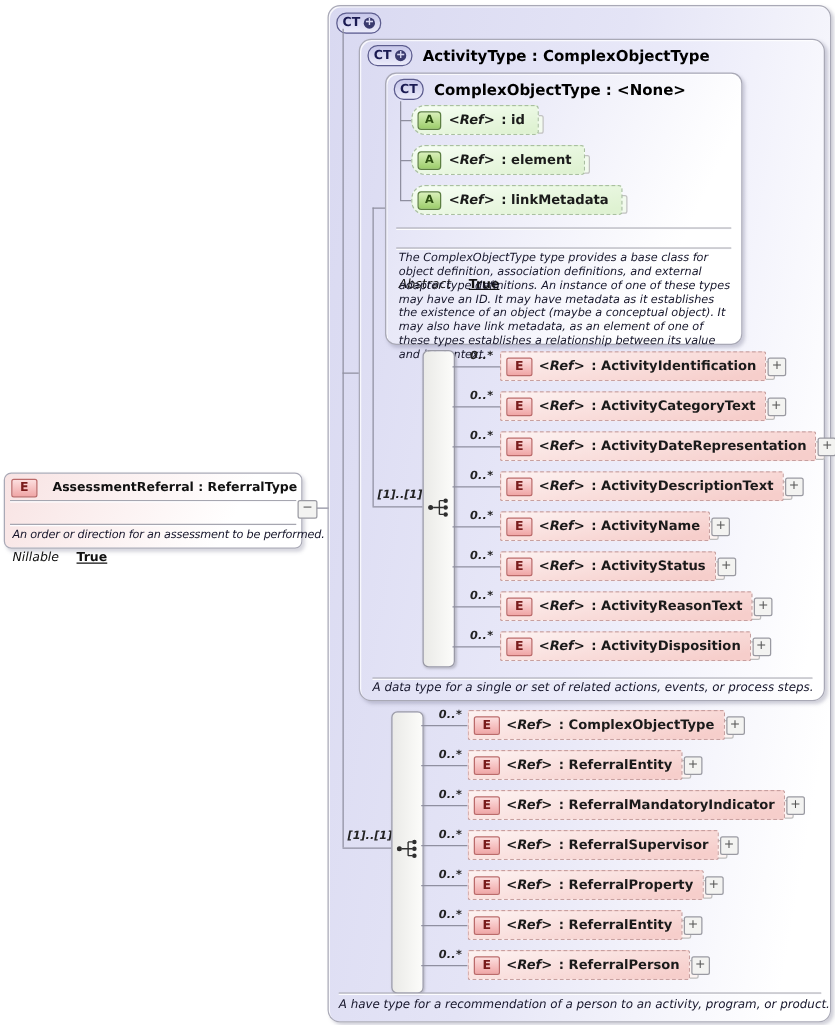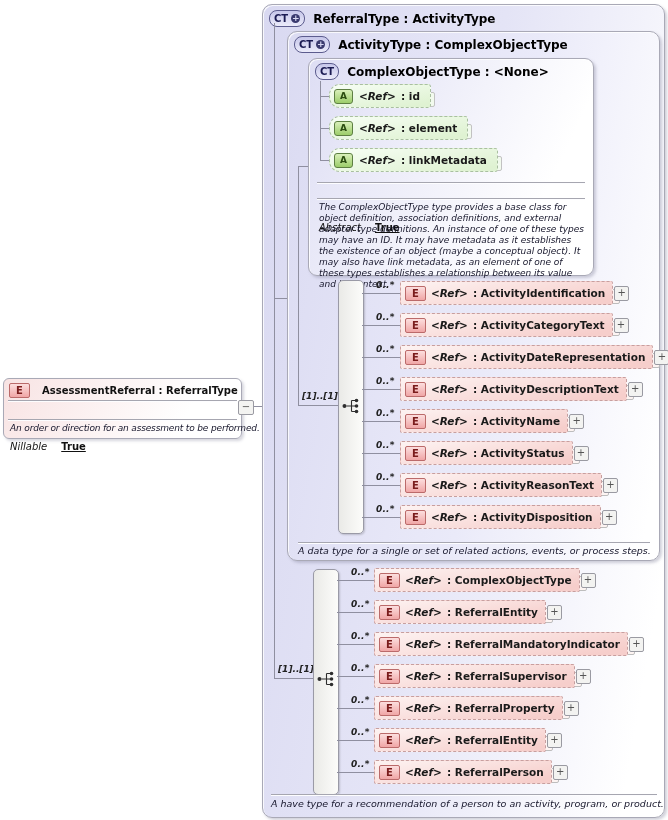--- a/index.html
+++ b/index.html
@@ -101,21 +101,20 @@
   </div>
   <div class="hline" style="left:240px;top:406px;width:24px"></div>
   <div class="minus">−</div>
 
   <div class="box rt">
     <div class="btitle">
       <span class="ctbadge">
         <span>CT</span>
           <span class="plus-circle">+</span>
       </span>
-      <span>ReferralType : ActivityType</span>
     </div>
 
     <div class="box at">
       <div class="btitle" style="top:4px">
         <span class="ctbadge">
           <span>CT</span>
             <span class="plus-circle">+</span>
         </span>
         <span>ActivityType : ComplexObjectType</span>
       </div>

